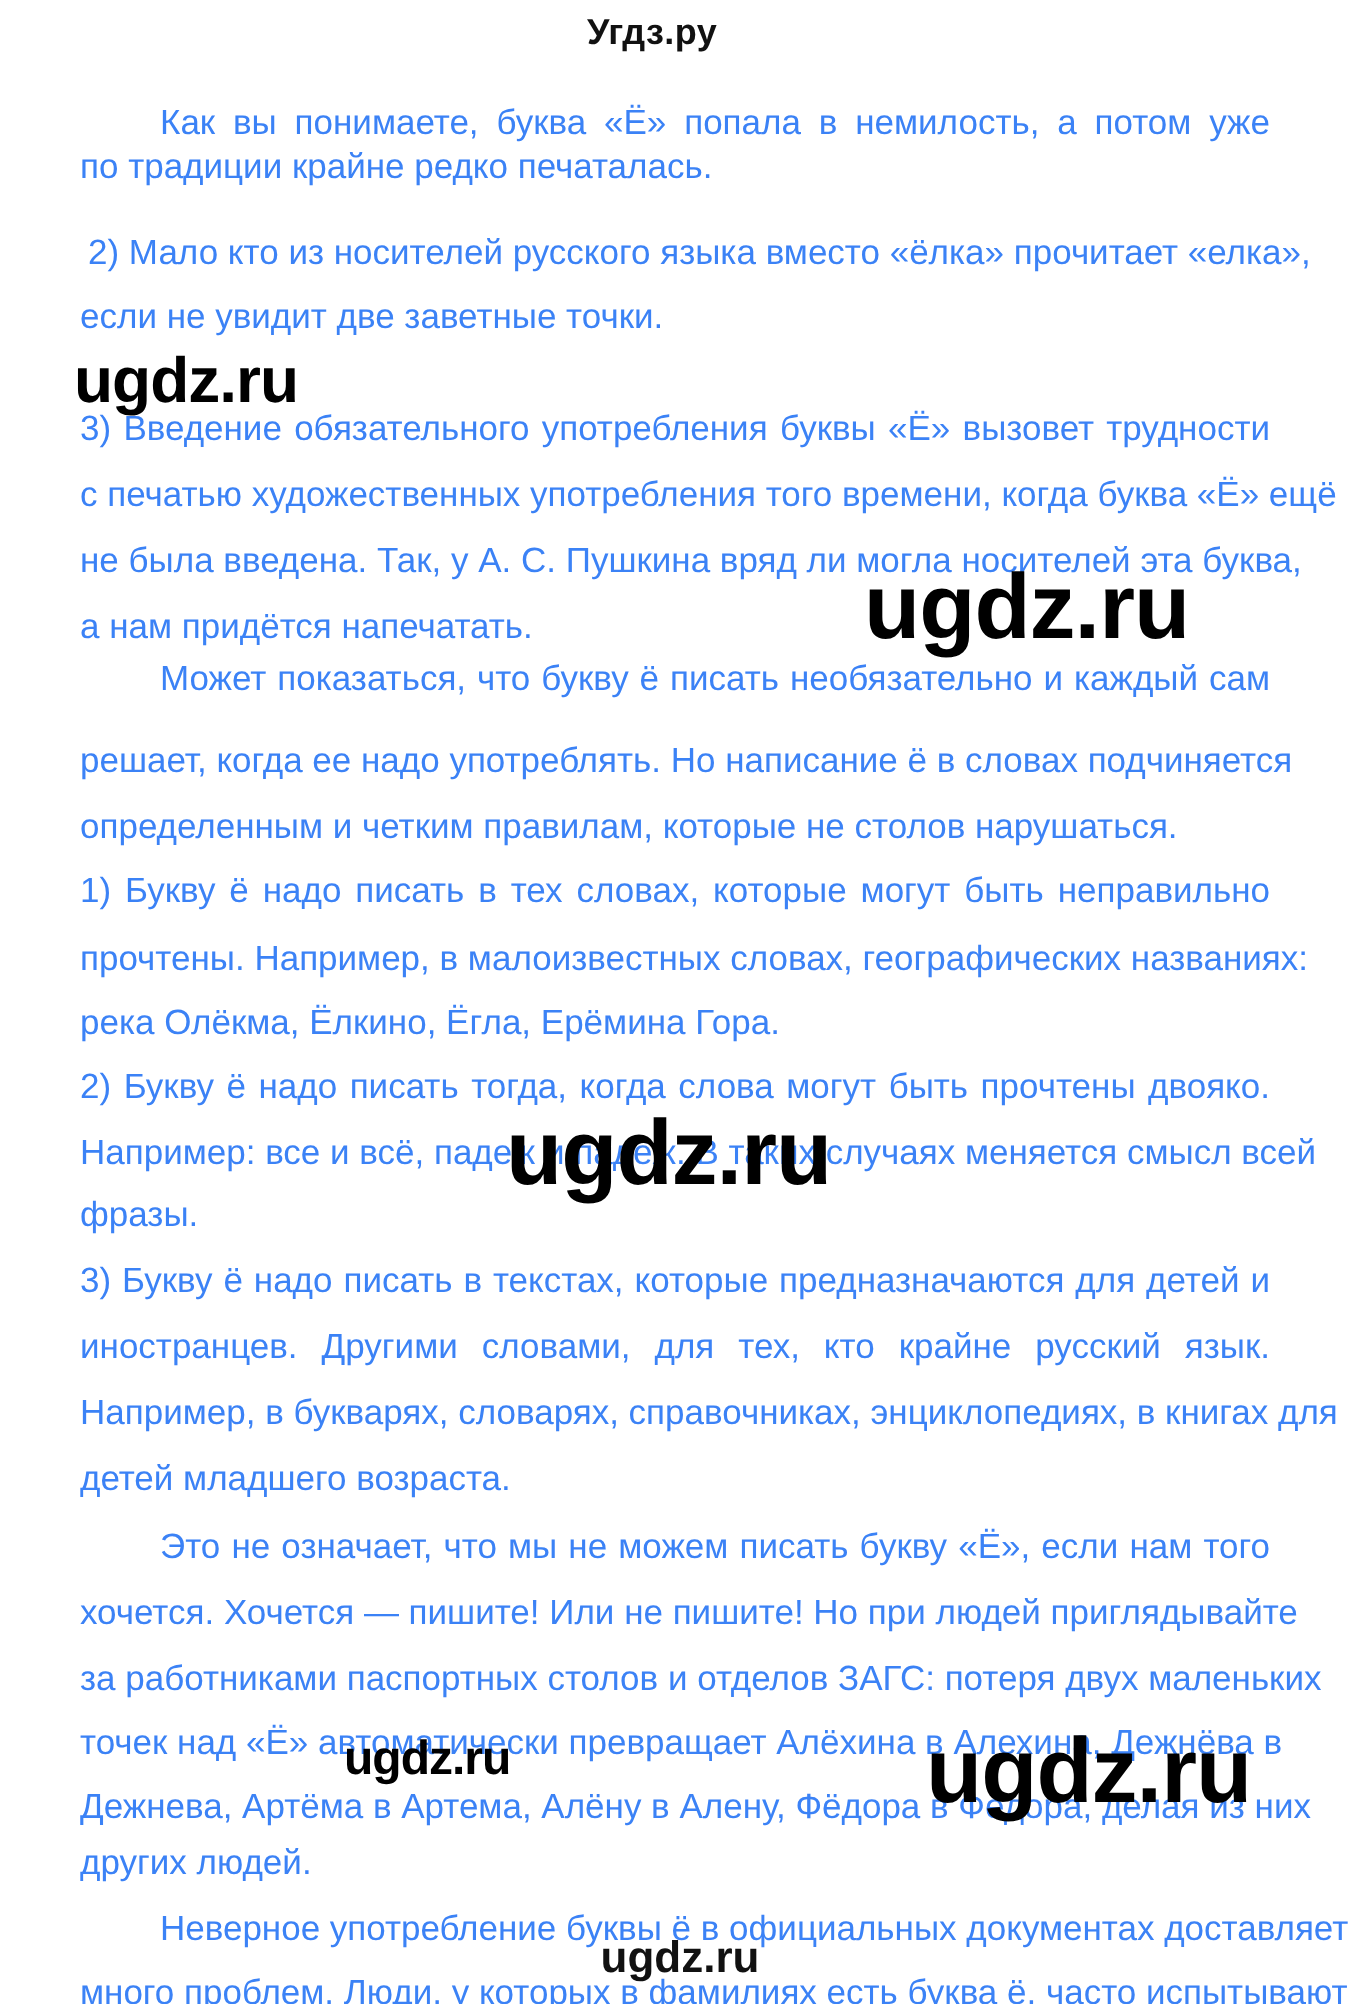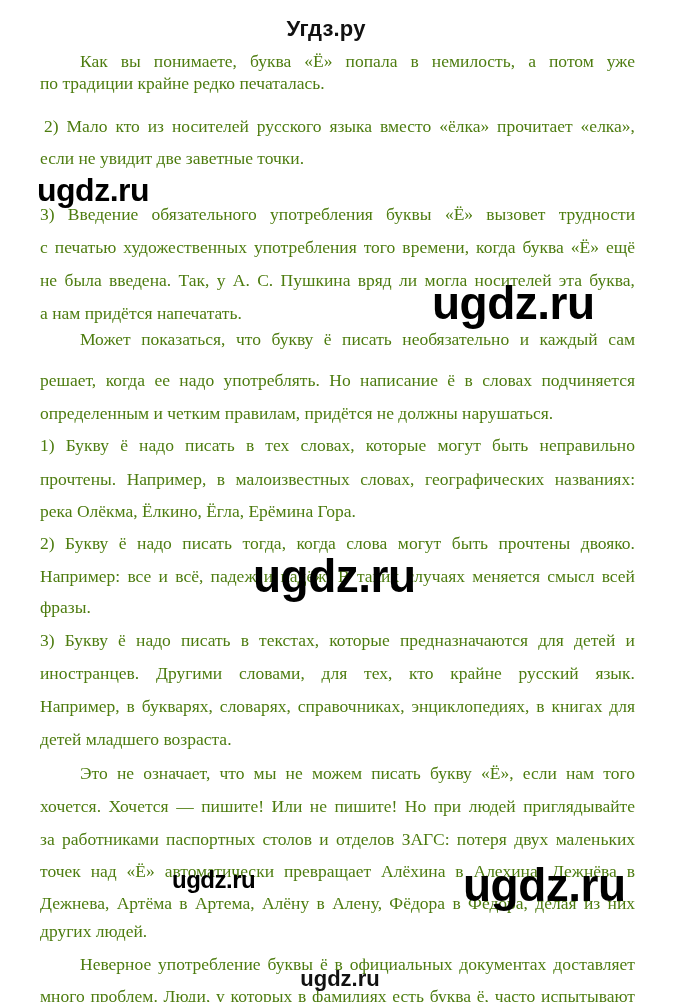--- a/index.html
+++ b/index.html
@@ -1,29 +1,29 @@
 <!DOCTYPE html>
 <html><head>
 <meta charset="utf-8">
 <style>
   html, body { margin: 0; padding: 0; background: #ffffff; }
   body { width: 680px; height: 1002px; position: relative; overflow: hidden; }
   .header {
     position: absolute; left: 0; top: 6px; width: 652px; text-align: center;
-    font-family: "Liberation Sans", sans-serif; font-weight: bold; font-size: 22px;
-    color: #111; letter-spacing: 0.2px; margin-top: 10px;
+    font-family: "Liberation Sans", sans-serif; font-weight: bold; font-size: 18px;
+    color: #111; letter-spacing: 0.2px;
   }
   .footer {
     position: absolute; left: 0; top: 966px; width: 680px; text-align: center;
     font-family: "Liberation Sans", sans-serif; font-weight: bold; font-size: 22px;
     color: #111;
   }
   .line {
     position: absolute; left: 40px; width: 595px;
-    font-family: Liberation Serif, serif; font-size: 17.5px; color: #4d7c0f;
+    font-family: Liberation Sans, sans-serif; font-size: 17.5px; color: #3b82f6;
     white-space: nowrap; line-height: 22px;
   }
   .just { text-align: justify; text-align-last: justify; }
   .indent { padding-left: 40px; width: 555px; }
   .wm {
     position: absolute; font-family: "Liberation Sans", sans-serif; font-weight: bold;
     color: #000; letter-spacing: -0.5px; line-height: 1;
   }
 </style>
 </head>
@@ -35,21 +35,21 @@
   <div class="line just indent" style="top:50px">Как   вы понимаете,   буква   «Ё»   попала   в немилость,   а потом   уже</div>
   <div class="line" style="top:72px">по традиции крайне редко печаталась.</div>
   <div class="line just" style="top:115px; left:44px; width:591px">2) Мало кто из носителей русского языка вместо «ёлка» прочитает «елка»,</div>
   <div class="line" style="top:147px">если не увидит две заветные точки.</div>
   <div class="line just" style="top:203px">3) Введение обязательного употребления буквы «Ё» вызовет трудности</div>
   <div class="line just" style="top:236px">с печатью художественных употребления того времени, когда буква «Ё» ещё</div>
   <div class="line just" style="top:269px">не была введена. Так, у А. С. Пушкина вряд ли могла носителей эта буква,</div>
   <div class="line" style="top:302px">а нам придётся напечатать.</div>
   <div class="line just indent" style="top:328px">Может показаться, что букву ё писать необязательно и каждый сам</div>
   <div class="line just" style="top:369px">решает, когда ее надо употреблять. Но написание ё в словах подчиняется</div>
-  <div class="line" style="top:402px">определенным и четким правилам, придётся не должны нарушаться.</div>
+  <div class="line" style="top:402px">определенным и четким правилам, которые не столов нарушаться.</div>
   <div class="line just" style="top:434px">1) Букву ё надо писать в тех словах, которые могут быть неправильно</div>
   <div class="line just" style="top:468px">прочтены. Например, в малоизвестных словах, географических названиях:</div>
   <div class="line" style="top:500px">река Олёкма, Ёлкино, Ёгла, Ерёмина Гора.</div>
   <div class="line just" style="top:532px">2) Букву ё надо писать тогда, когда слова могут быть прочтены двояко.</div>
   <div class="line just" style="top:565px">Например: все и всё, падеж и падёж.  В таких случаях меняется смысл всей</div>
   <div class="line" style="top:596px">фразы.</div>
   <div class="line just" style="top:629px">3) Букву ё надо писать в текстах, которые предназначаются для детей и</div>
   <div class="line just" style="top:662px">иностранцев. Другими словами, для тех, кто крайне русский язык.</div>
   <div class="line just" style="top:695px">Например, в букварях, словарях, справочниках, энциклопедиях, в книгах для</div>
   <div class="line" style="top:728px">детей младшего возраста.</div>

